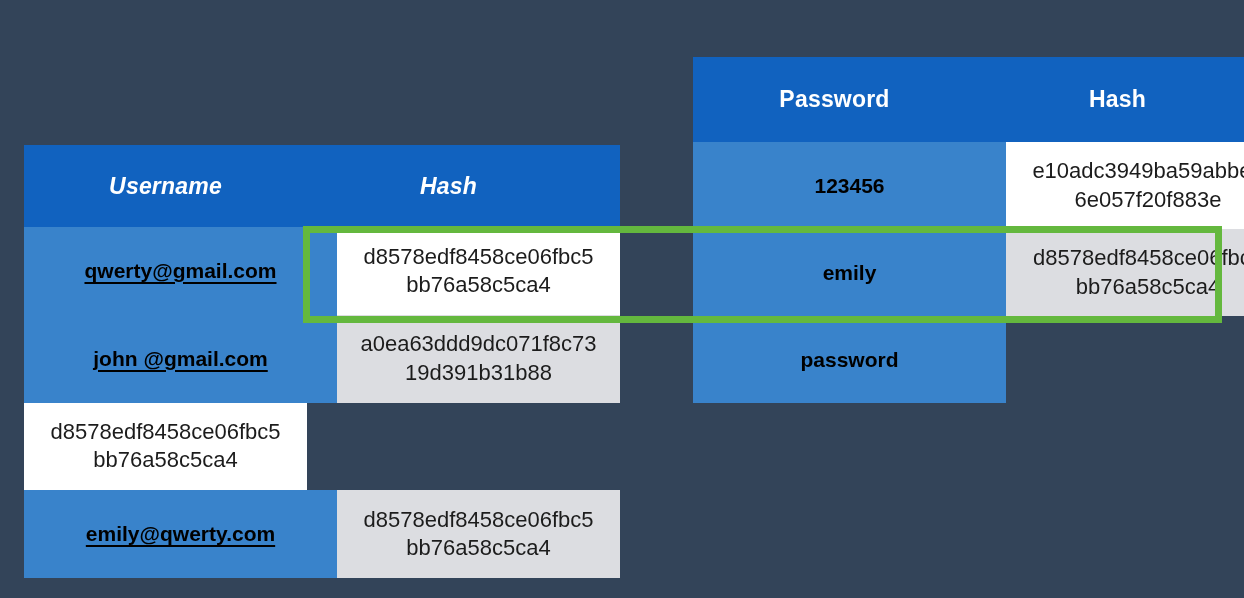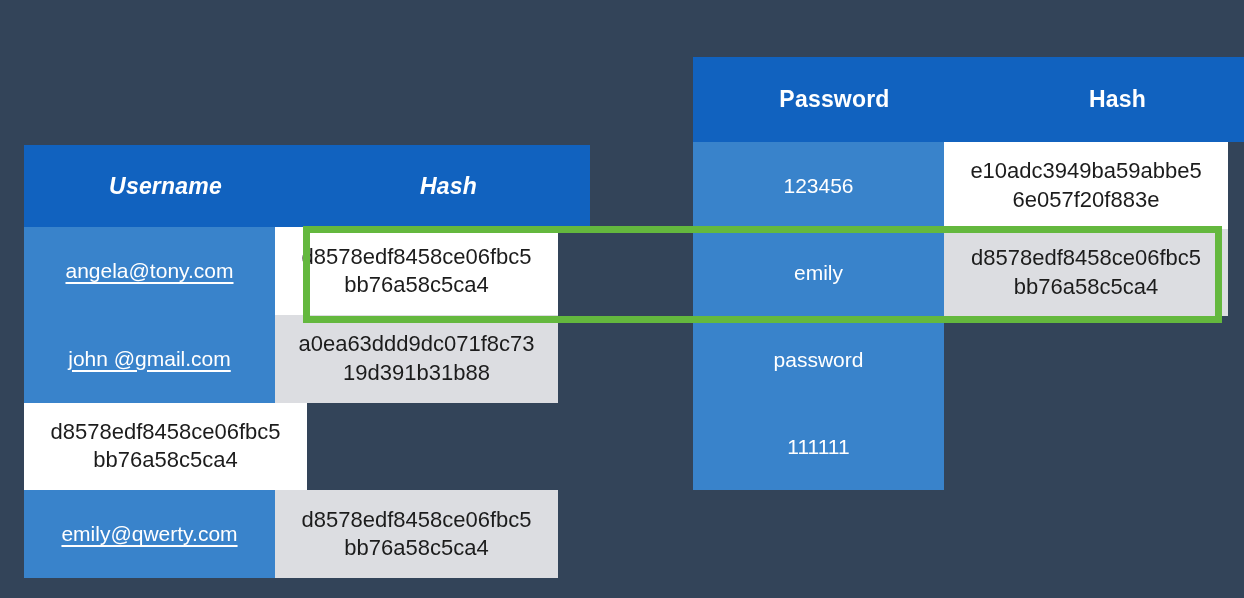--- a/index.html
+++ b/index.html
@@ -16,24 +16,24 @@
   .data-table { position: absolute; }
   .thead { display: flex; background: #1162bf; }
   .th {
     width: 283px;
     display: flex; align-items: center; justify-content: center;
     color: #ffffff; font-weight: bold; font-size: 23px;
     letter-spacing: 0.2px;
   }
   .trow { display: flex; }
   .cell-key {
-    width: 251px;
+    width: 313px;
     display: flex; align-items: center; justify-content: center;
     background: #3983cb;
-    color: #ffffff; font-weight: normal; font-size: 21px;
+    color: #000000; font-weight: bold; font-size: 21px;
   }
   .cell-key.linkish { text-decoration: underline; text-underline-offset: 4px; text-decoration-thickness: 2px; }
   .cell-hash {
     width: 283px; box-sizing: border-box;
     display: flex; align-items: center; justify-content: center;
     background: #ffffff;
     color: #1c1c1c; font-size: 22px; line-height: 1.28;
     text-align: center; word-break: break-all;
     padding: 0 21px;
   }
@@ -63,21 +63,21 @@
 <body>
 
 <div class="canvas">
 
   <div class="data-table users-table">
     <div class="thead">
       <div class="th">Username</div>
       <div class="th">Hash</div>
     </div>
     <div class="trow">
-      <div class="cell-key linkish">angela@tony.com</div>
+      <div class="cell-key linkish">qwerty@gmail.com</div>
       <div class="cell-hash">d8578edf8458ce06fbc5bb76a58c5ca4</div>
     </div>
     <div class="trow alt">
       <div class="cell-key linkish">john @gmail.com</div>
       <div class="cell-hash">a0ea63ddd9dc071f8c7319d391b31b88</div>
     </div>
     <div class="trow">
       <div class="cell-hash">d8578edf8458ce06fbc5bb76a58c5ca4</div>
     </div>
     <div class="trow alt">
@@ -96,19 +96,18 @@
       <div class="cell-hash">e10adc3949ba59abbe56e057f20f883e</div>
     </div>
     <div class="trow alt">
       <div class="cell-key">emily</div>
       <div class="cell-hash">d8578edf8458ce06fbc5bb76a58c5ca4</div>
     </div>
     <div class="trow">
       <div class="cell-key">password</div>
     </div>
     <div class="trow alt">
-      <div class="cell-key">111111</div>
     </div>
   </div>
 
   <div class="highlight-box"></div>
 
 </div>
 
 </body></html>

